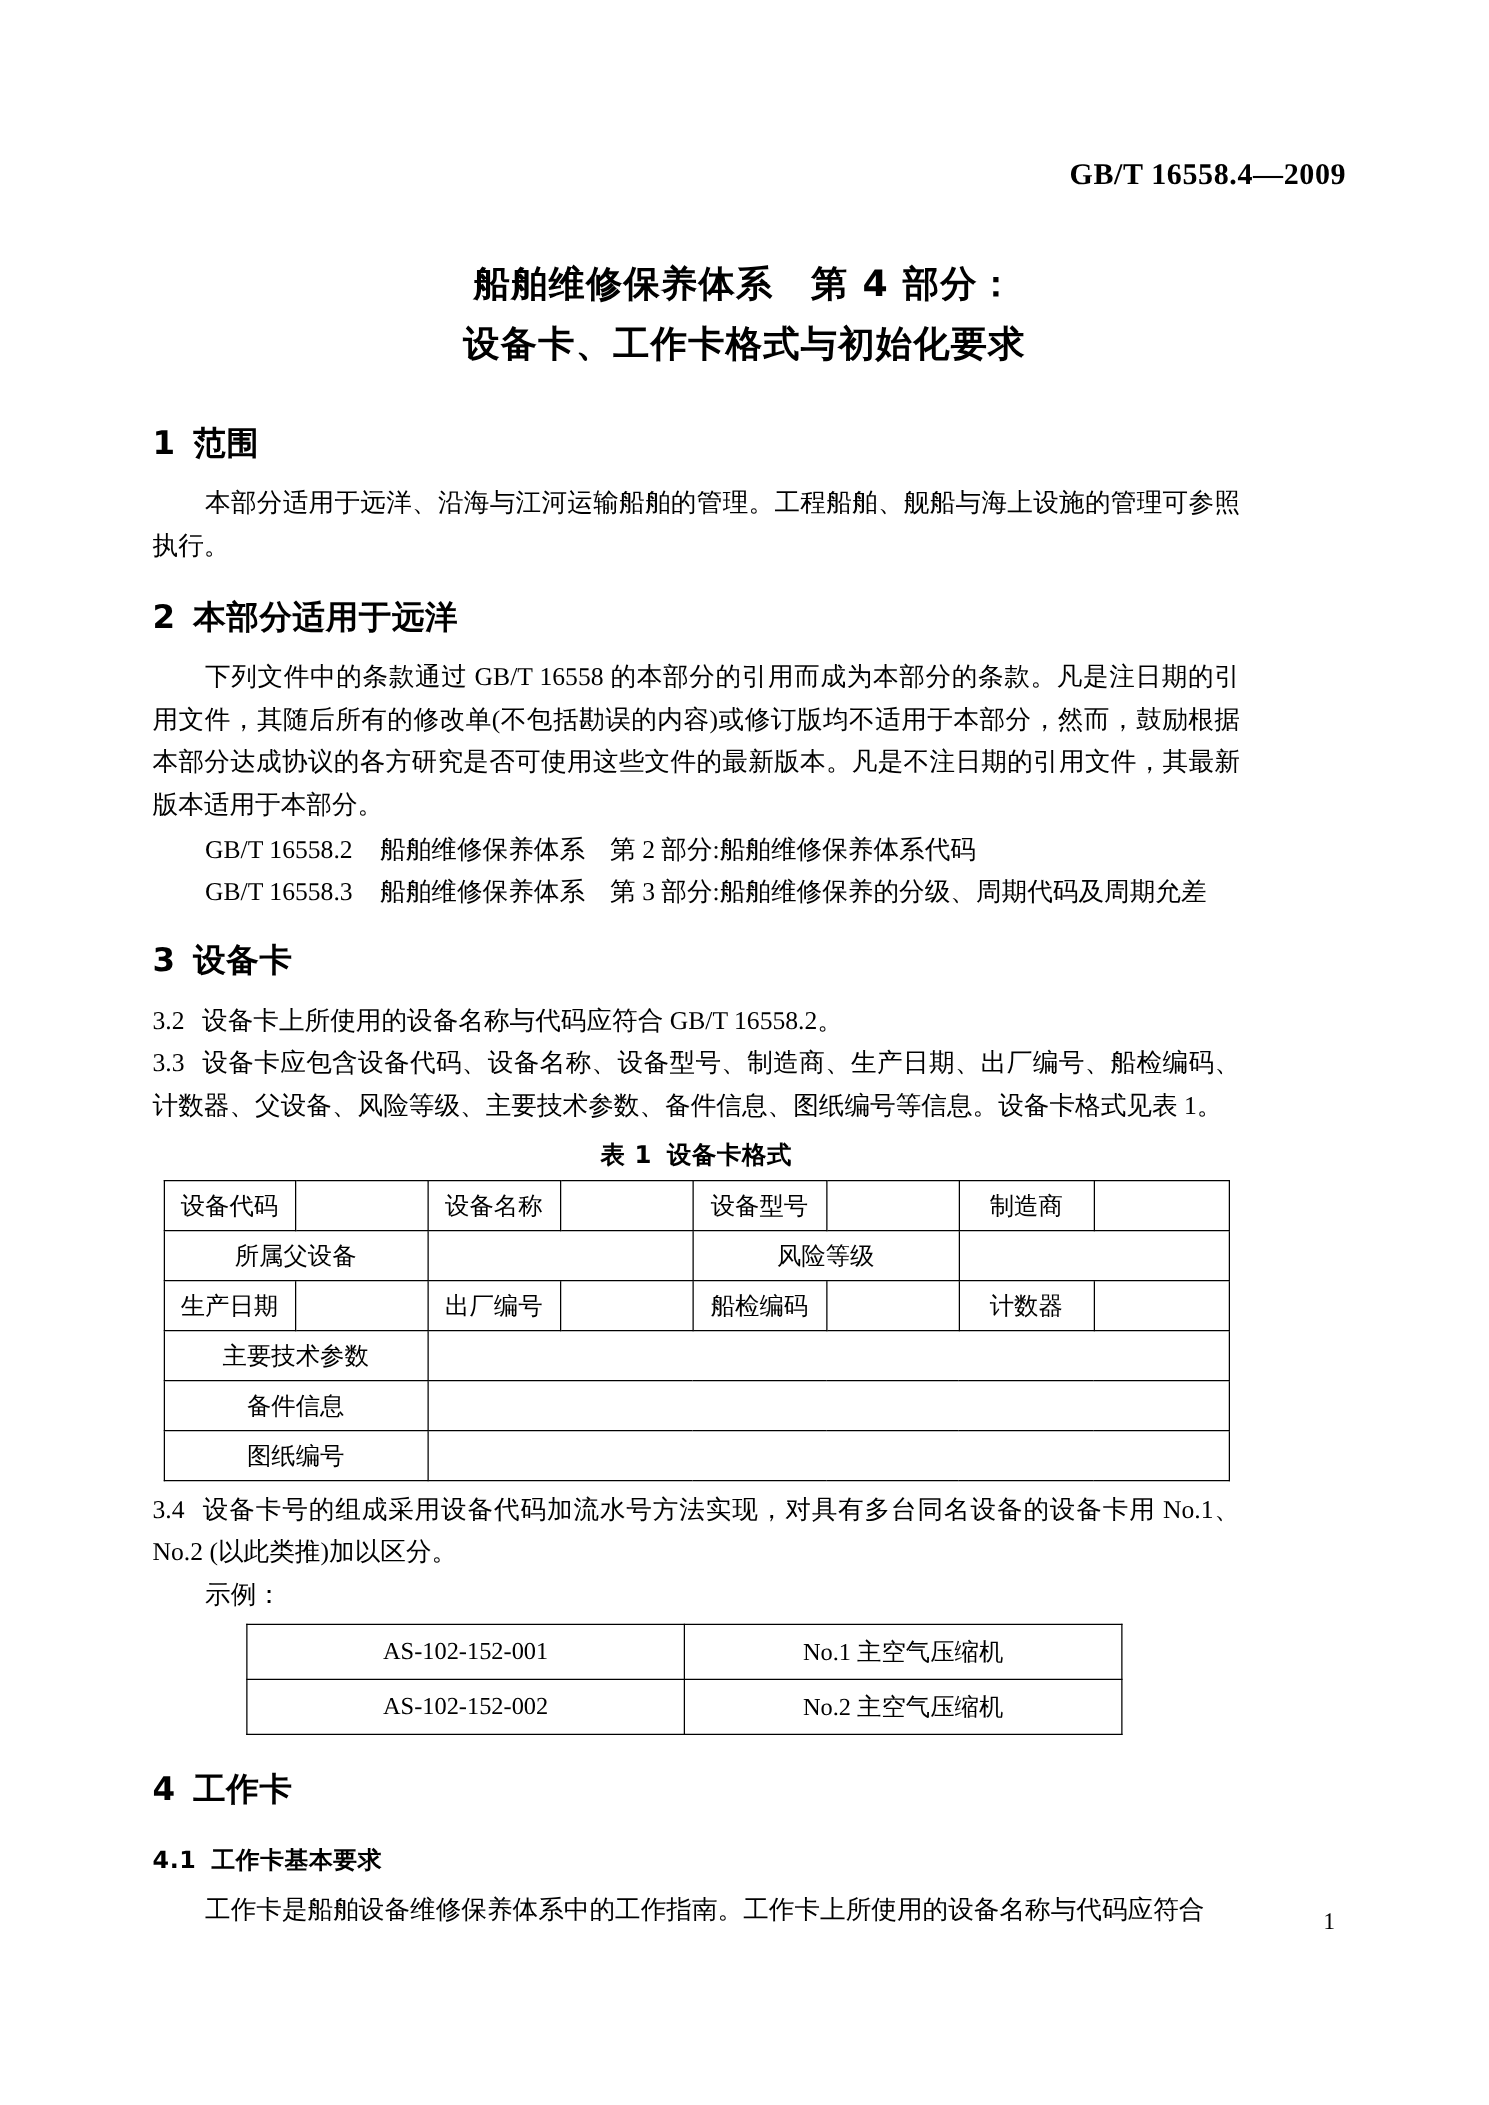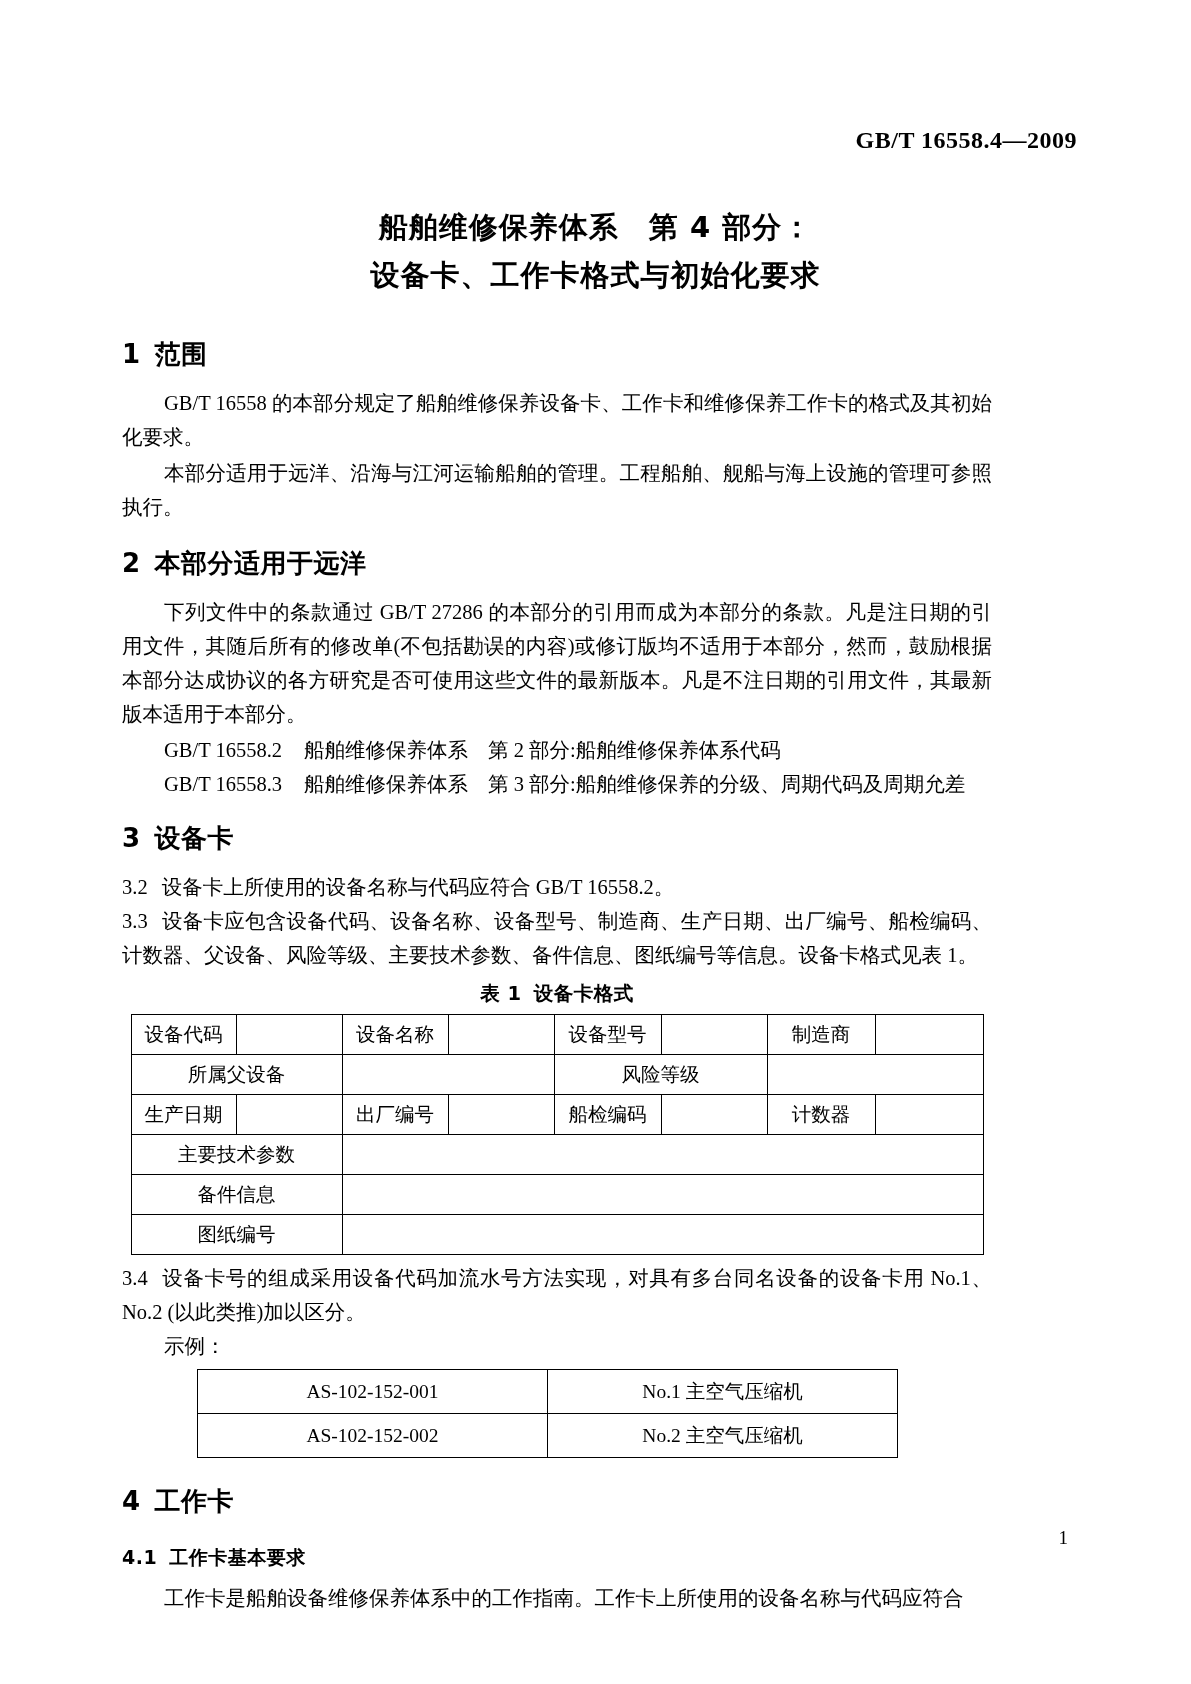--- a/index.html
+++ b/index.html
@@ -177,29 +177,28 @@
   <div class="doc-title">
     <span>船舶维修保养体系　第 4 部分：</span>
     <span class="line2">设备卡、工作卡格式与初始化要求</span>
   </div>
 
   <div class="col">
 
     <h2 class="sec">
       <span class="num">1</span><span>范围</span>
     </h2>
-    <p class="para indent">GB/T 16558 的本部分规定了船舶维修保养设备卡、工作卡和维修保养工作卡的格式及其初始化要求。</p>
     <p class="para indent">本部分适用于远洋、沿海与江河运输船舶的管理。工程船舶、舰船与海上设施的管理可参照执行。</p>
 
     <div class="gap-md"></div>
 
     <h2 class="sec">
       <span class="num">2</span><span>本部分适用于远洋</span>
     </h2>
-    <p class="para indent">下列文件中的条款通过 GB/T 27286 的本部分的引用而成为本部分的条款。凡是注日期的引用文件，其随后所有的修改单(不包括勘误的内容)或修订版均不适用于本部分，然而，鼓励根据本部分达成协议的各方研究是否可使用这些文件的最新版本。凡是不注日期的引用文件，其最新版本适用于本部分。</p>
+    <p class="para indent">下列文件中的条款通过 GB/T 16558 的本部分的引用而成为本部分的条款。凡是注日期的引用文件，其随后所有的修改单(不包括勘误的内容)或修订版均不适用于本部分，然而，鼓励根据本部分达成协议的各方研究是否可使用这些文件的最新版本。凡是不注日期的引用文件，其最新版本适用于本部分。</p>
 
     <p class="ref">
       <span class="rid">GB/T 16558.2</span><span class="rpart">船舶维修保养体系</span><span>第 2 部分:船舶维修保养体系代码</span>
     </p>
     <p class="ref">
       <span class="rid">GB/T 16558.3</span><span class="rpart">船舶维修保养体系</span><span>第 3 部分:船舶维修保养的分级、周期代码及周期允差</span>
     </p>
 
     <div class="gap-md"></div>
 

